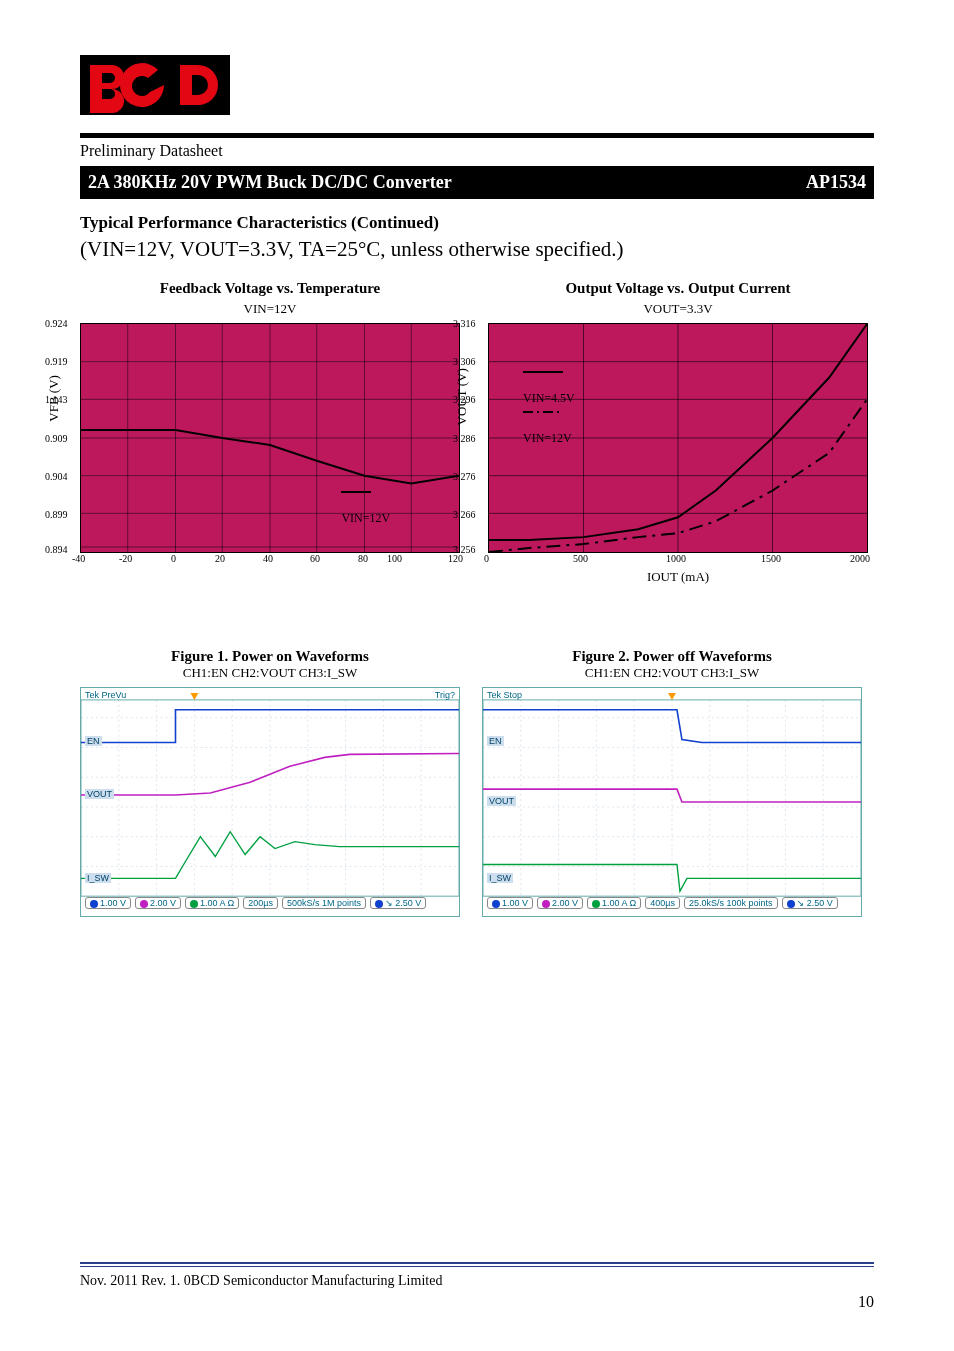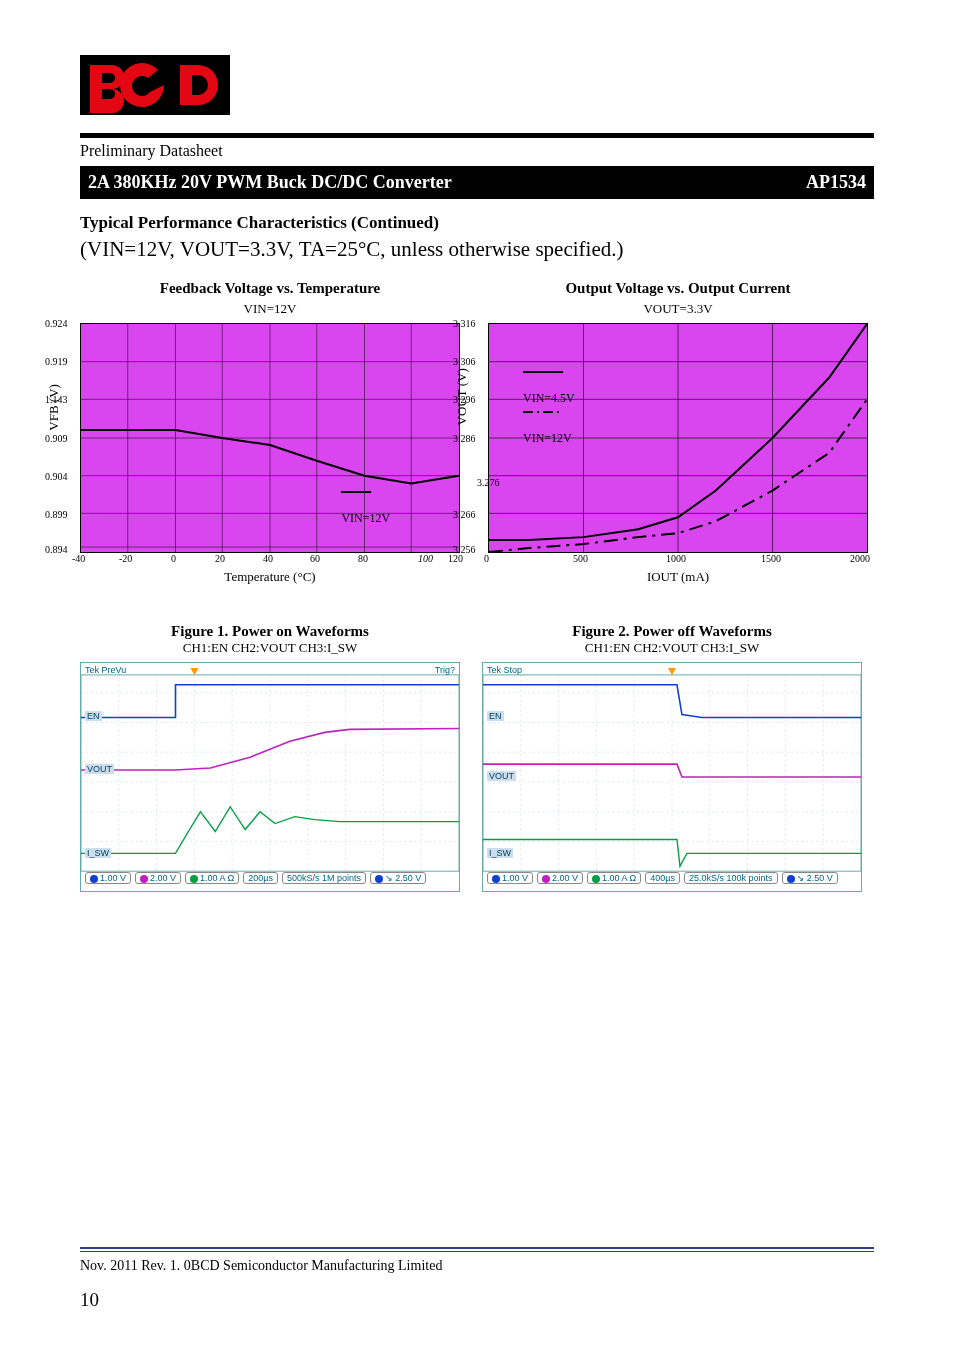--- a/index.html
+++ b/index.html
@@ -55,21 +55,21 @@
     margin-bottom: 18px;
   }
   .chart-cell { width: 380px; }
   .chart-title { font-size: 15px; text-align: center; margin-bottom: 4px; font-weight: bold; }
   .chart-sub   { font-size: 13px; text-align: center; margin-bottom: 6px; }
   .chart-box {
     border: 1px solid #000;
     width: 100%;
     height: 230px;
     position: relative;
-    background: #d946ef;
+    background: #be185d;
   }
   .chart-box svg { width:100%; height:100%; display:block; }
   .legend {
     position:absolute;
     font-size:12px;
     background:rgba(255,255,255,0.0);
   }
   .axis-label-y {
     position:absolute;
     left:-34px; top:50%;
@@ -79,21 +79,21 @@
     white-space:nowrap;
   }
   .axis-label-x {
     text-align:center;
     font-size:13px;
     margin-top:2px;
   }
   .fig-row {
     display: flex;
     gap: 22px;
-    margin-top: 38px;
+    margin-top: 63px;
   }
   .fig-cell { width: 380px; }
   .fig-title { font-weight:bold; font-size:15px; text-align:center; }
   .fig-sub { font-size:13px; text-align:center; margin-bottom:6px; }
   .scope {
     border: 1px solid #6aa;
     height: 230px;
     position: relative;
     background: #fff;
     font-family: Arial, sans-serif;
@@ -127,21 +127,21 @@
     background:#cde;
     padding:0 2px;
   }
   .footer {
     position:absolute;
     left:80px; right:80px; bottom:40px;
   }
   .footer-rule1 { height:2px; background:#2a3e8a; margin-bottom:2px;}
   .footer-rule2 { height:1px; background:#2a3e8a; margin-bottom:6px;}
   .footer-row { display:flex; justify-content:flex-start; font-size:14px; }
-  .page-num { text-align:left; font-size:19px; margin-top:15px;}
+  .page-num { text-align:right; font-size:16px; margin-top:4px;}
   .tick-lbl { position:absolute; font-size:10px; }
 </style>
 </head>
 <body>
 
 <div class="page">
 
   <div class="logo-area">
     <svg class="logo-svg" width="150" height="60" viewBox="0 0 150 60">
       <rect x="0" y="0" width="150" height="60" fill="#000"></rect>
@@ -214,24 +214,23 @@
         </div>
 
         <div style="position:relative; height:14px; font-size:10px;">
           <span class="tick-lbl" style="left:-8px;">-40</span>
           <span class="tick-lbl" style="left:39px;">-20</span>
           <span class="tick-lbl" style="left:91px;">0</span>
           <span class="tick-lbl" style="left:135px;">20</span>
           <span class="tick-lbl" style="left:183px;">40</span>
           <span class="tick-lbl" style="left:230px;">60</span>
           <span class="tick-lbl" style="left:278px;">80</span>
-          <span class="tick-lbl" style="left:338px;font-style:italic;">100</span>
+          <span class="tick-lbl" style="left:307px;">100</span>
           <span class="tick-lbl" style="left:368px;">120</span>
         </div>
-        <div class="axis-label-x">Temperature (°C)</div>
       </div>
     </div>
 
     <div class="chart-cell">
       <div class="chart-title">Output Voltage vs. Output Current</div>
       <div class="chart-sub">VOUT=3.3V</div>
       <div style="position:relative;">
         <span class="axis-label-y">VOUT (V)</span>
         <div class="chart-box">
           <svg viewBox="0 0 380 230" preserveAspectRatio="none">
@@ -250,21 +249,21 @@
 
             <polyline fill="none" stroke="#000" stroke-width="2" points="0,218 40,218 95,215 150,207 190,195 228,168 285,115 342,54 380,0"></polyline>
 
             <polyline fill="none" stroke="#000" stroke-width="2" stroke-dasharray="14 6 3 6" points="0,230 40,226 95,222 150,215 190,211 228,199 285,168 342,130 380,76"></polyline>
           </svg>
 
           <span class="tick-lbl" style="left:-36px; top:-6px;">3.316</span>
           <span class="tick-lbl" style="left:-36px; top:32px;">3.306</span>
           <span class="tick-lbl" style="left:-36px; top:70px;">3.296</span>
           <span class="tick-lbl" style="left:-36px; top:109px;">3.286</span>
-          <span class="tick-lbl" style="left:-36px; top:153px;margin-left:24px;">3.276</span>
+          <span class="tick-lbl" style="left:-36px; top:147px;">3.276</span>
           <span class="tick-lbl" style="left:-36px; top:185px;">3.266</span>
           <span class="tick-lbl" style="left:-36px; top:220px;">3.256</span>
 
           <div class="legend" style="left:34px; top:42px;">
             <div>
               <svg width="50" height="12" style="display:inline-block;vertical-align:middle;">
                   <line x1="0" y1="6" x2="40" y2="6" stroke="#000" stroke-width="2"></line>
                 </svg>
               <span>VIN=4.5V</span>
             </div>

